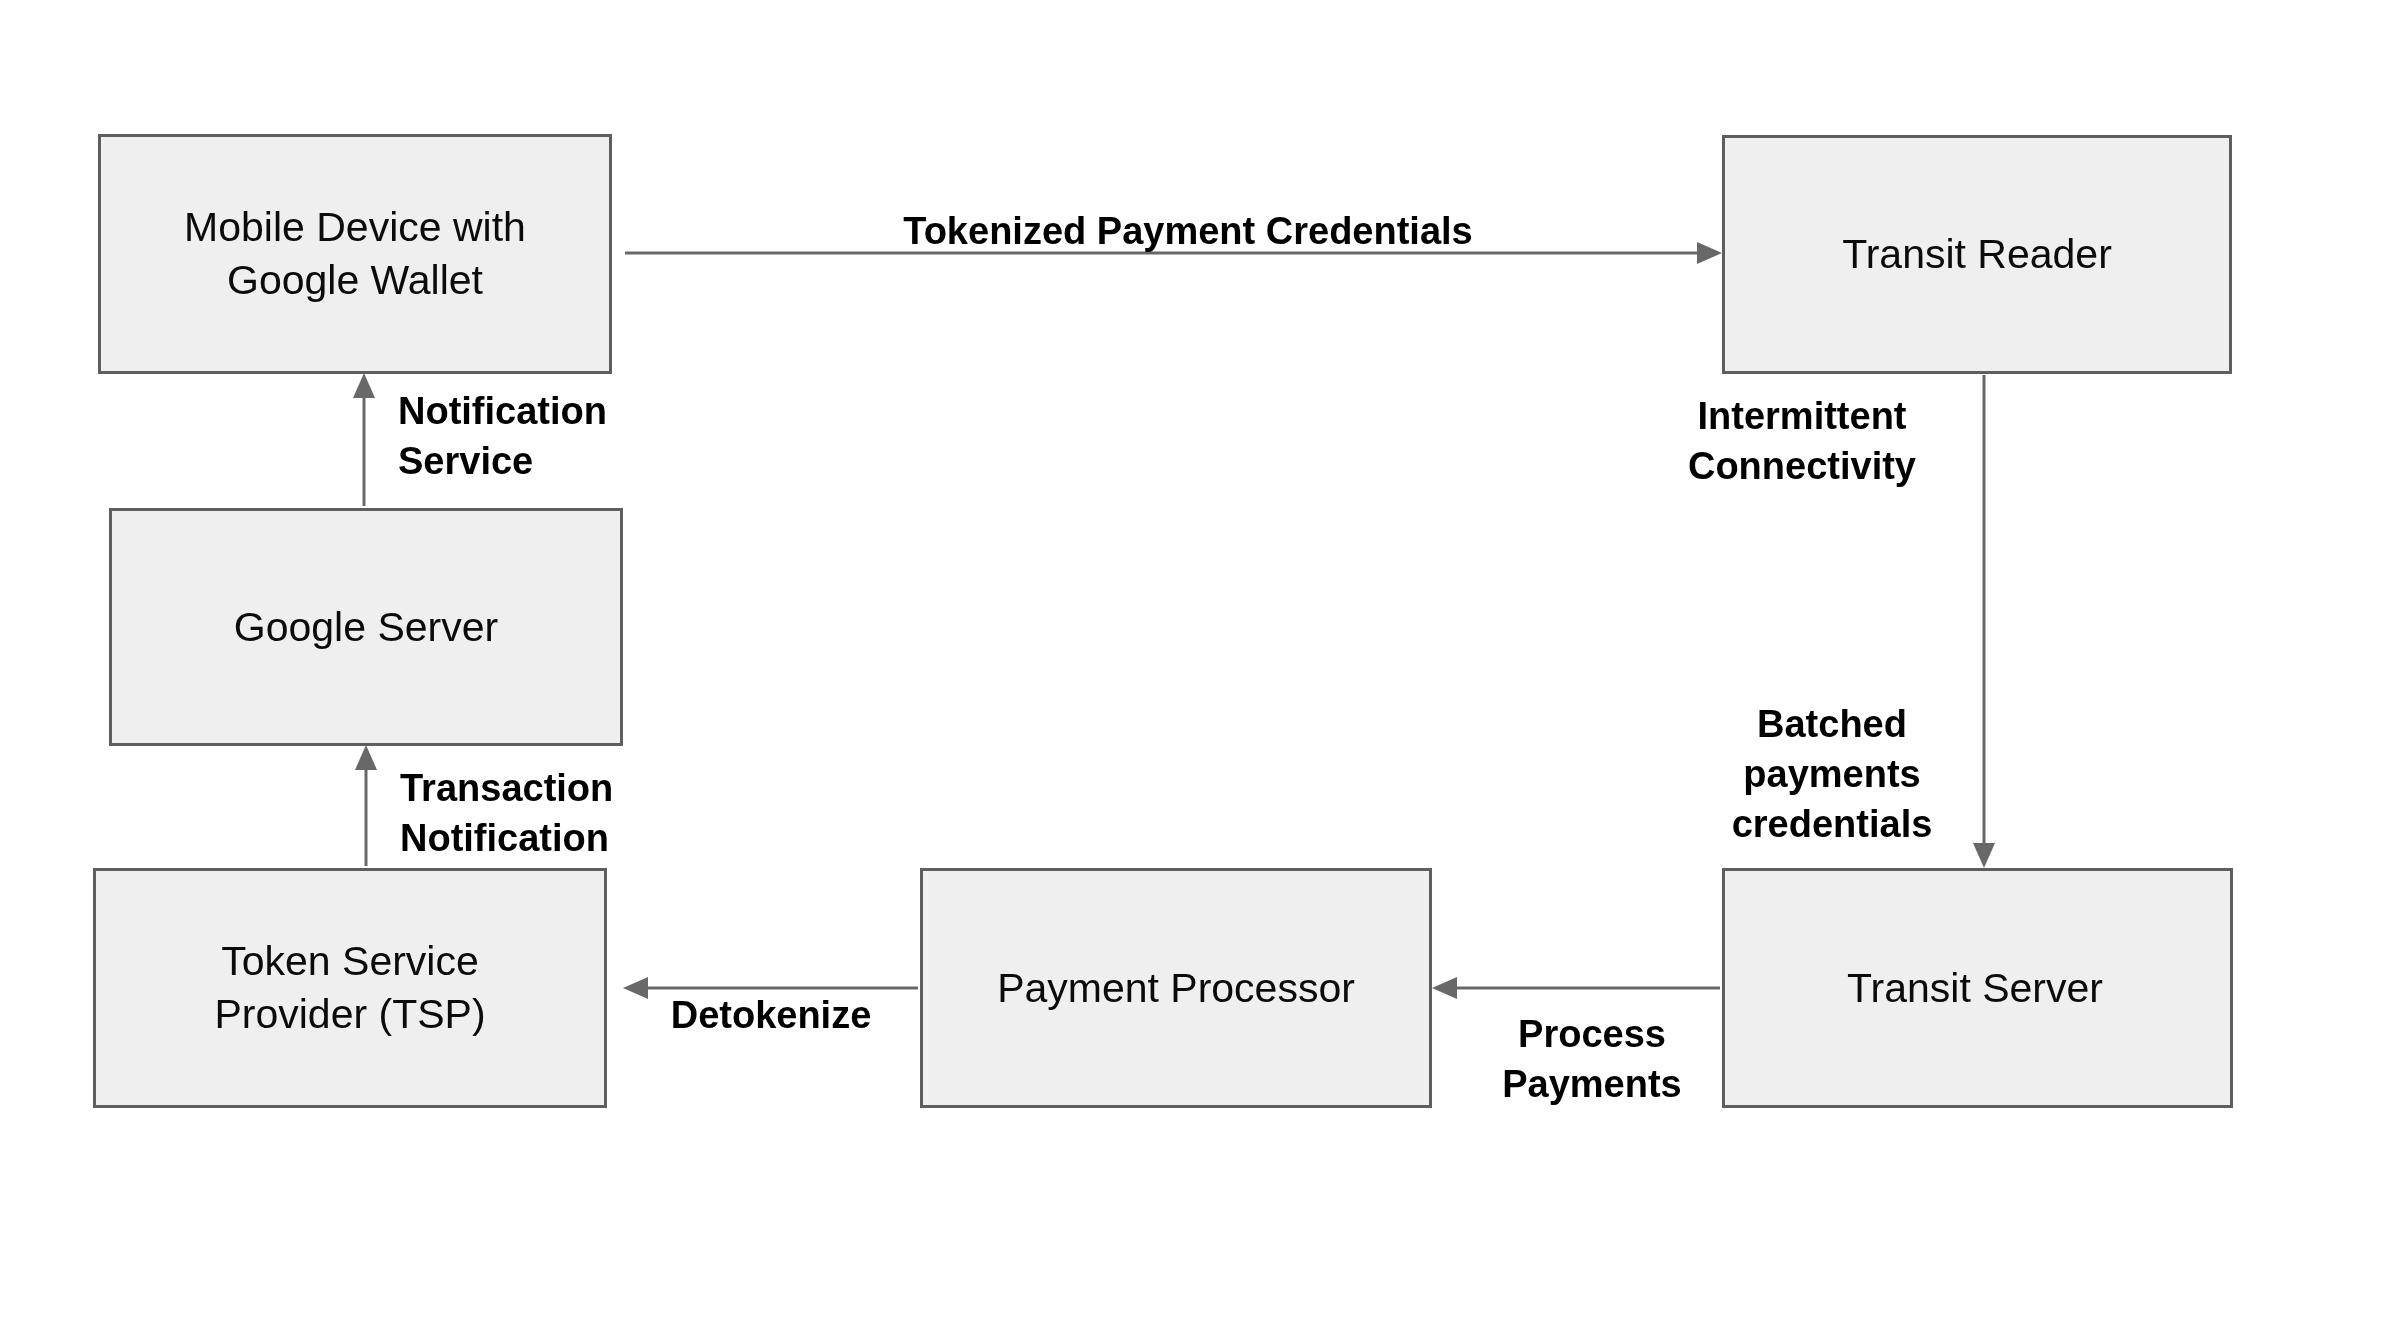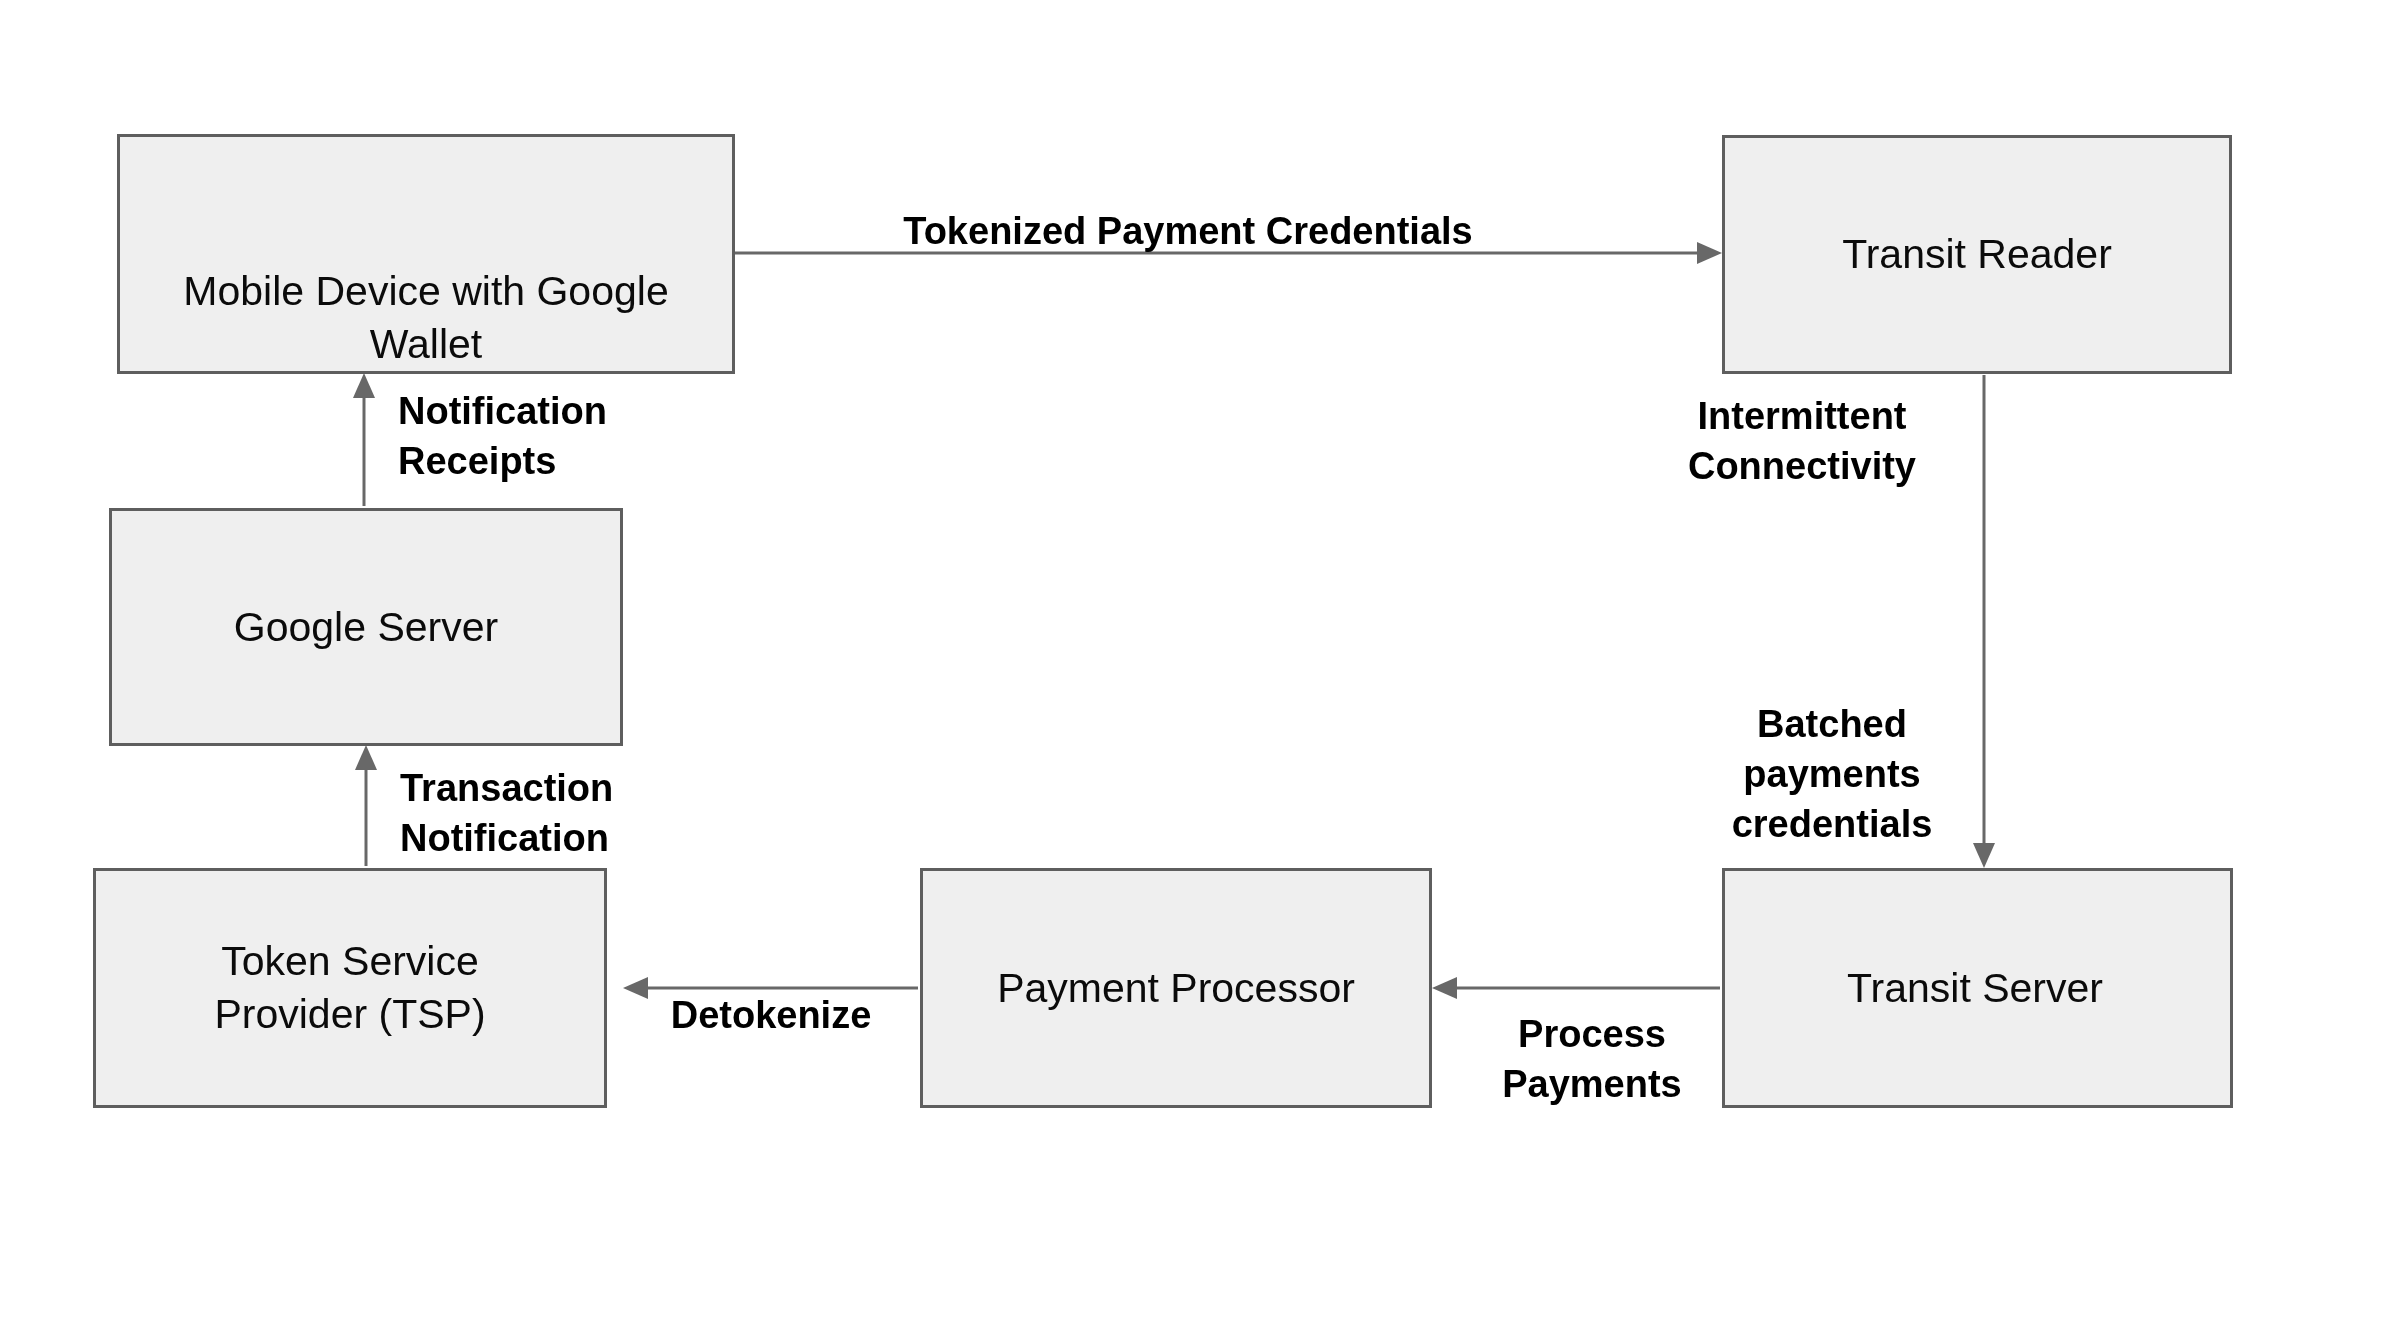--- a/index.html
+++ b/index.html
@@ -53,21 +53,21 @@
   svg.arrows line{
     stroke:var(--arrow-color);
     stroke-width:3;
   }
   svg.arrows polygon{
     fill:var(--arrow-color);
     stroke:none;
   }
 
   
-  #node-mobile-device   {left:117px; top:134px; width:618px; height:240px;align-items:flex-end;}
+  #node-mobile-device   {left:98px; top:134px; width:514px; height:240px;}
   #node-transit-reader  {left:1722px;top:135px; width:510px; height:239px;}
   #node-google-server   {left:109px; top:508px; width:514px; height:238px;}
   #node-tsp             {left:93px; top:868px; width:514px; height:240px;}
   #node-payment-processor{left:920px;top:868px; width:512px; height:240px;justify-content:center;}
   #node-transit-server  {left:1722px;top:868px; width:511px; height:240px;padding-left:43px;}
 
   
   #label-tokenized   {left:836px; top:166px; width:704px;margin-top:40px;}
   #label-intermittent{left:1652px;top:391px; width:300px;}
   #label-batched     {left:1712px;top:699px; width:240px;}
@@ -143,15 +143,15 @@
   <div class="edge-label al-right" id="label-intermittent">Intermittent Connectivity</div>
 
   <div class="edge-label al-right" id="label-batched">Batched payments credentials</div>
 
   <div class="edge-label al-center" id="label-process">Process Payments</div>
 
   <div class="edge-label al-center" id="label-detokenize">Detokenize</div>
 
   <div class="edge-label al-left" id="label-transaction">Transaction Notification</div>
 
-  <div class="edge-label al-left" id="label-notification">Notification Receipts</div>
+  <div class="edge-label al-left" id="label-notification">Notification Service</div>
 
 </div>
 
 </body></html>

